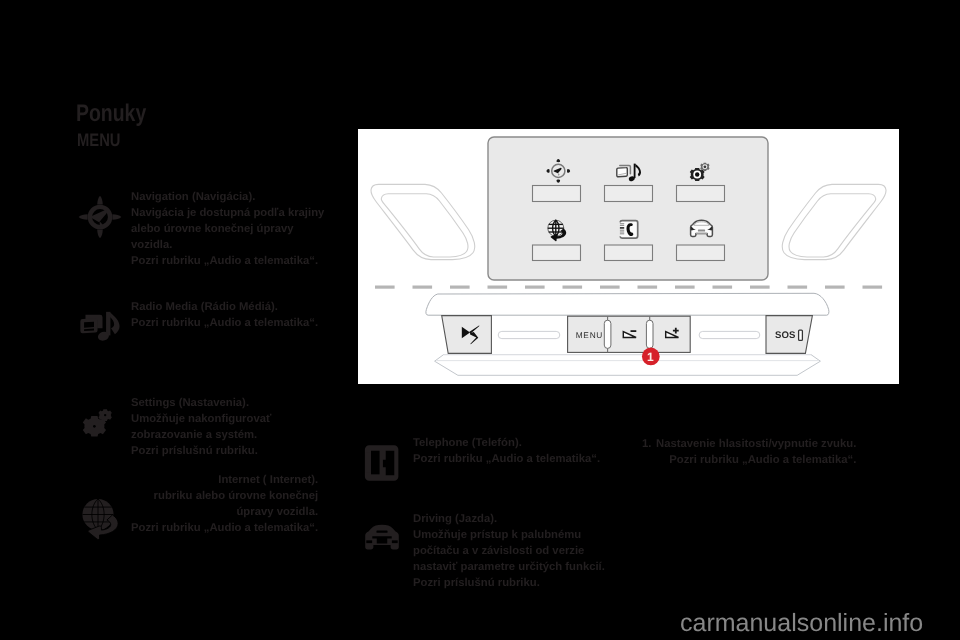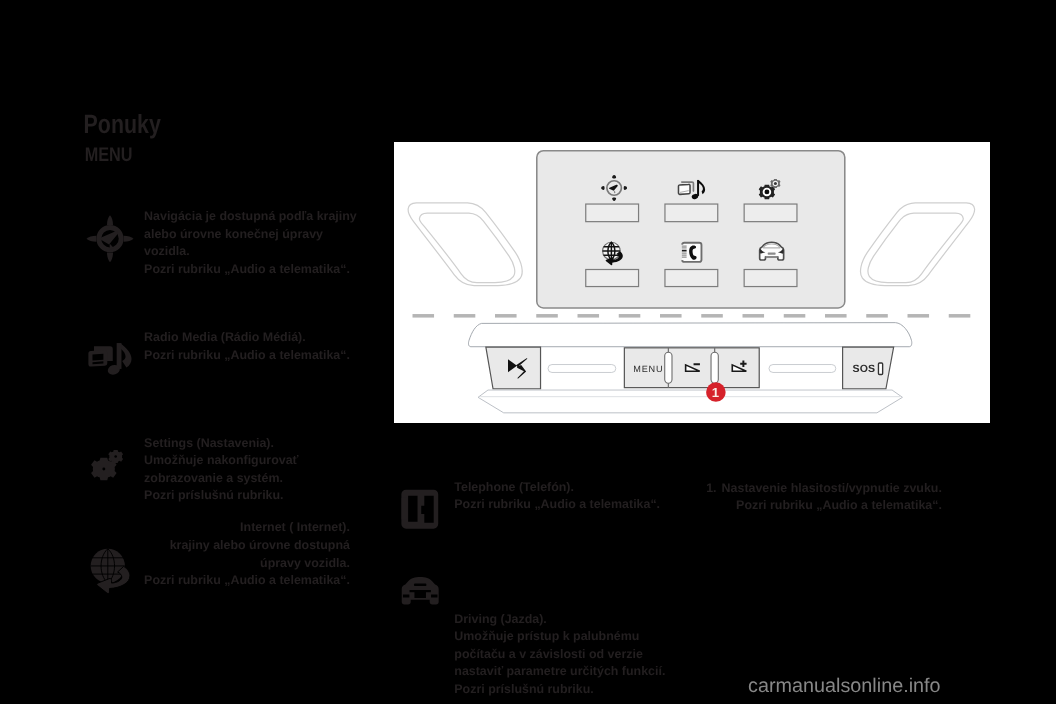--- a/index.html
+++ b/index.html
@@ -15,69 +15,70 @@
          transform:scaleX(0.81);transform-origin:left top;}
 
   .menuword{position:absolute;left:77px;top:130.5px;font-size:18px;font-weight:bold;
             color:#231f20;line-height:18px;
             transform:scaleX(0.82);transform-origin:left top;}
 
   .tb{position:absolute;color:#231f20;font-size:11.3px;line-height:16px;
       font-weight:bold;white-space:nowrap;}
 
   .panel{position:absolute;left:358px;top:129px;width:541px;height:255px;background:#fff;}
-  .wm{position:absolute;left:680px;top:610px;font-size:18px;line-height:27px;color:#878787;
+  .wm{position:absolute;left:680px;top:610px;font-size:25px;line-height:27px;color:#878787;
       transform:scaleX(1);transform-origin:left top;}
 
   .icn{position:absolute;color:#231f20;}
   .icn svg *{shape-rendering:geometricPrecision;}
   .icn svg{display:block;}
   .callout-num{position:absolute;color:#231f20;font-size:11.3px;font-weight:bold;line-height:16px;}
 </style>
 </head>
 <body>
 
 <div class="page">
 
   <div class="title">Ponuky</div>
   <div class="menuword">MENU</div>
 
 
   <div class="tb" style="left:131px;top:189px;">
+    <div>Navigation (Navigácia).</div>
     <div>Navigácia je dostupná podľa krajiny</div>
     <div>alebo úrovne konečnej úpravy</div>
     <div>vozidla.</div>
     <div>Pozri rubriku „Audio a telematika“.</div>
   </div>
 
   <div class="tb" style="left:131px;top:299px;">
     <div>Radio Media (Rádio Médiá).</div>
     <div>Pozri rubriku „Audio a telematika“.</div>
   </div>
 
   <div class="tb" style="left:131px;top:395px;">
     <div>Settings (Nastavenia).</div>
     <div>Umožňuje nakonfigurovať</div>
     <div>zobrazovanie a systém.</div>
     <div>Pozri príslušnú rubriku.</div>
   </div>
 
   <div class="tb" style="left:131px;top:472px;text-align:right;">
     <div>Internet ( Internet).</div>
-    <div>krajiny alebo úrovne dostupná</div>
+    <div>rubriku alebo úrovne konečnej</div>
     <div>úpravy vozidla.</div>
     <div>Pozri rubriku „Audio a telematika“.</div>
   </div>
 
   <div class="tb" style="left:413px;top:435px;">
     <div>Telephone (Telefón).</div>
     <div>Pozri rubriku „Audio a telematika“.</div>
   </div>
 
-  <div class="tb" style="left:413px;top:511px;margin-top:44px;">
+  <div class="tb" style="left:413px;top:511px;">
     <div>Driving (Jazda).</div>
     <div>Umožňuje prístup k palubnému</div>
     <div>počítaču a v závislosti od verzie</div>
     <div>nastaviť parametre určitých funkcií.</div>
     <div>Pozri príslušnú rubriku.</div>
   </div>
 
   <div class="callout-num" style="left:642px;top:436px;">1.</div>
   <div class="tb" style="left:656px;top:436px;text-align:right;">
     <div>Nastavenie hlasitosti/vypnutie zvuku.</div>

